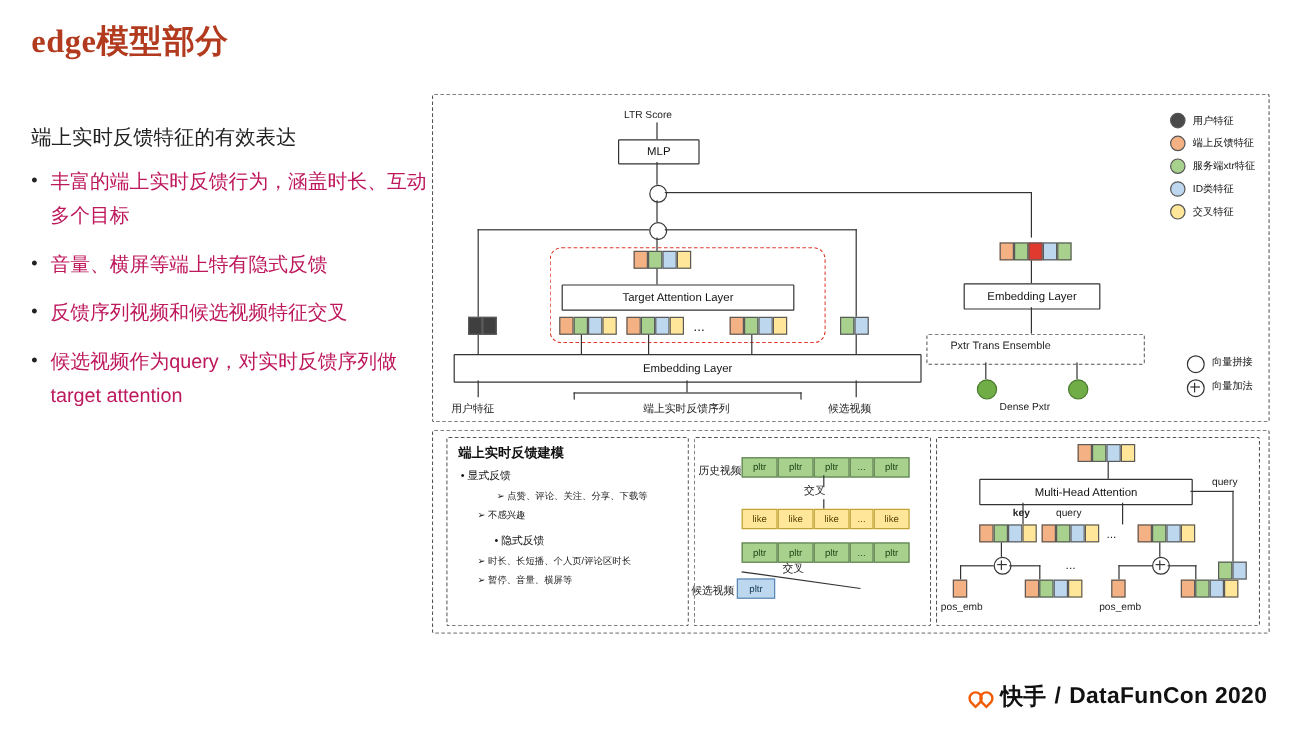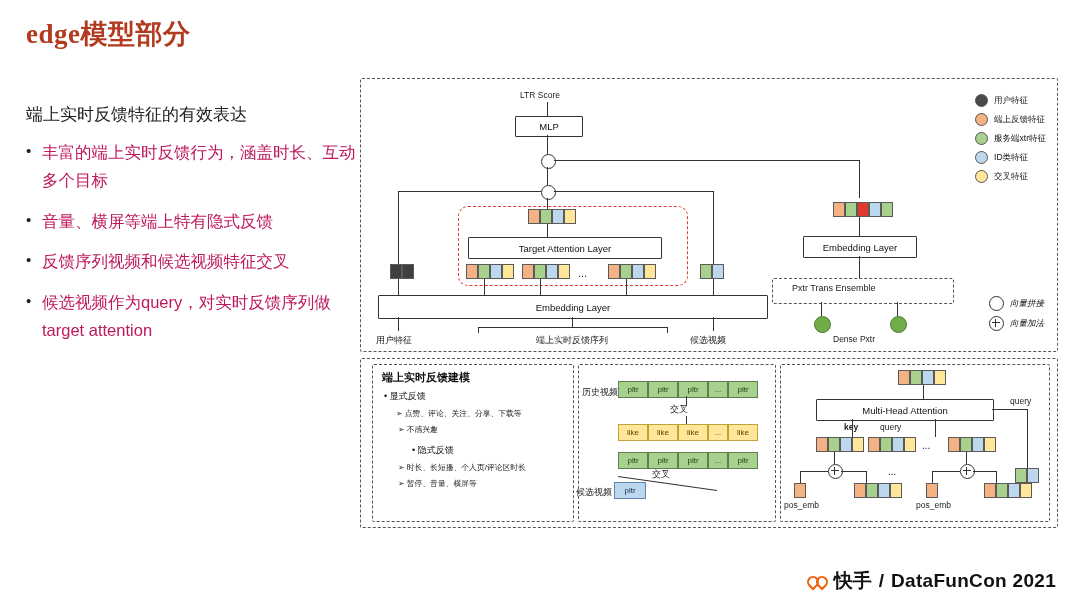--- a/index.html
+++ b/index.html
@@ -47,21 +47,21 @@
   .c-red{background:#e03a2f;}
   .c-dark{background:#3f3f3f;}
 
   
   .legend{position:absolute;right:10px;top:16px;}
   .legitem{display:flex;align-items:center;margin-bottom:6px;}
   .legdot{width:11px;height:11px;border-radius:50%;border:1px solid #555;margin-right:6px;}
   .legtxt{font-size:8.5px;color:#111;white-space:nowrap;}
 
   .oplegend{position:absolute;right:12px;top:218px;}
-  .opitem{display:flex;align-items:center;margin-bottom:5px;font-style:italic;}
+  .opitem{display:flex;align-items:flex-start;margin-bottom:5px;}
   .opsym{width:13px;height:13px;border:1px solid #333;border-radius:50%;margin-right:6px;position:relative;background:#fff;}
   .opsym.plus::before{content:"";position:absolute;left:5px;top:1.5px;width:1px;height:8px;background:#333;}
   .opsym.plus::after{content:"";position:absolute;left:1.5px;top:5px;width:8px;height:1px;background:#333;}
 
   
   #red-dash{position:absolute;left:98px;top:128px;width:228px;height:78px;border:1.5px dashed #e03a2f;border-radius:10px;}
 
   
   .panel-title{position:absolute;font-weight:bold;font-size:11px;color:#111;}
   .p-line{position:absolute;font-size:9px;color:#111;white-space:nowrap;}
@@ -249,21 +249,21 @@
       </div>
     </div>
 
     <div class="dashbox" id="frame-bottom"></div>
     <div class="dashbox" id="frame-mid1"></div>
     <div class="dashbox" id="frame-mid2"></div>
     <div class="dashbox" id="frame-mid3"></div>
 
     <div class="panel-title" style="left:22px;top:292px;">端上实时反馈建模</div>
     <div class="p-line" style="left:24px;top:312px;">• <span>显式反馈</span></div>
-    <div class="p-sub" style="left:36px;top:330px;">➢ <span>点赞、评论、关注、分享、下载等</span></div>
+    <div class="p-sub" style="left:54px;top:330px;">➢ <span>点赞、评论、关注、分享、下载等</span></div>
     <div class="p-sub" style="left:38px;top:346px;">➢ <span>不感兴趣</span></div>
     <div class="p-line" style="left:24px;top:366px;margin-left:28px;">• <span>隐式反馈</span></div>
     <div class="p-sub" style="left:38px;top:384px;">➢ <span>时长、长短播、个人页/评论区时长</span></div>
     <div class="p-sub" style="left:38px;top:400px;">➢ <span>暂停、音量、横屏等</span></div>
 
     <div class="lbl cn" style="left:222px;top:308px;">历史视频</div>
     <div class="tok green" style="left:258px;top:303px;width:28px;">pltr</div>
     <div class="tok green" style="left:288px;top:303px;width:28px;">pltr</div>
     <div class="tok green" style="left:318px;top:303px;width:28px;">pltr</div>
     <div class="tok green" style="left:348px;top:303px;width:18px;">...</div>
@@ -379,16 +379,16 @@
 
   <div class="footer">
     <span class="ks">
       <span class="kslogo">
           <span class="l"></span>
           <span class="r"></span>
         </span>
       <span>快手</span>
     </span>
     <span class="fsep">/</span>
-    <span class="dfc">DataFunCon 2021</span>
+    <span class="dfc">DataFunCon 2020</span>
   </div>
 
 </div>
 
 </body></html>

